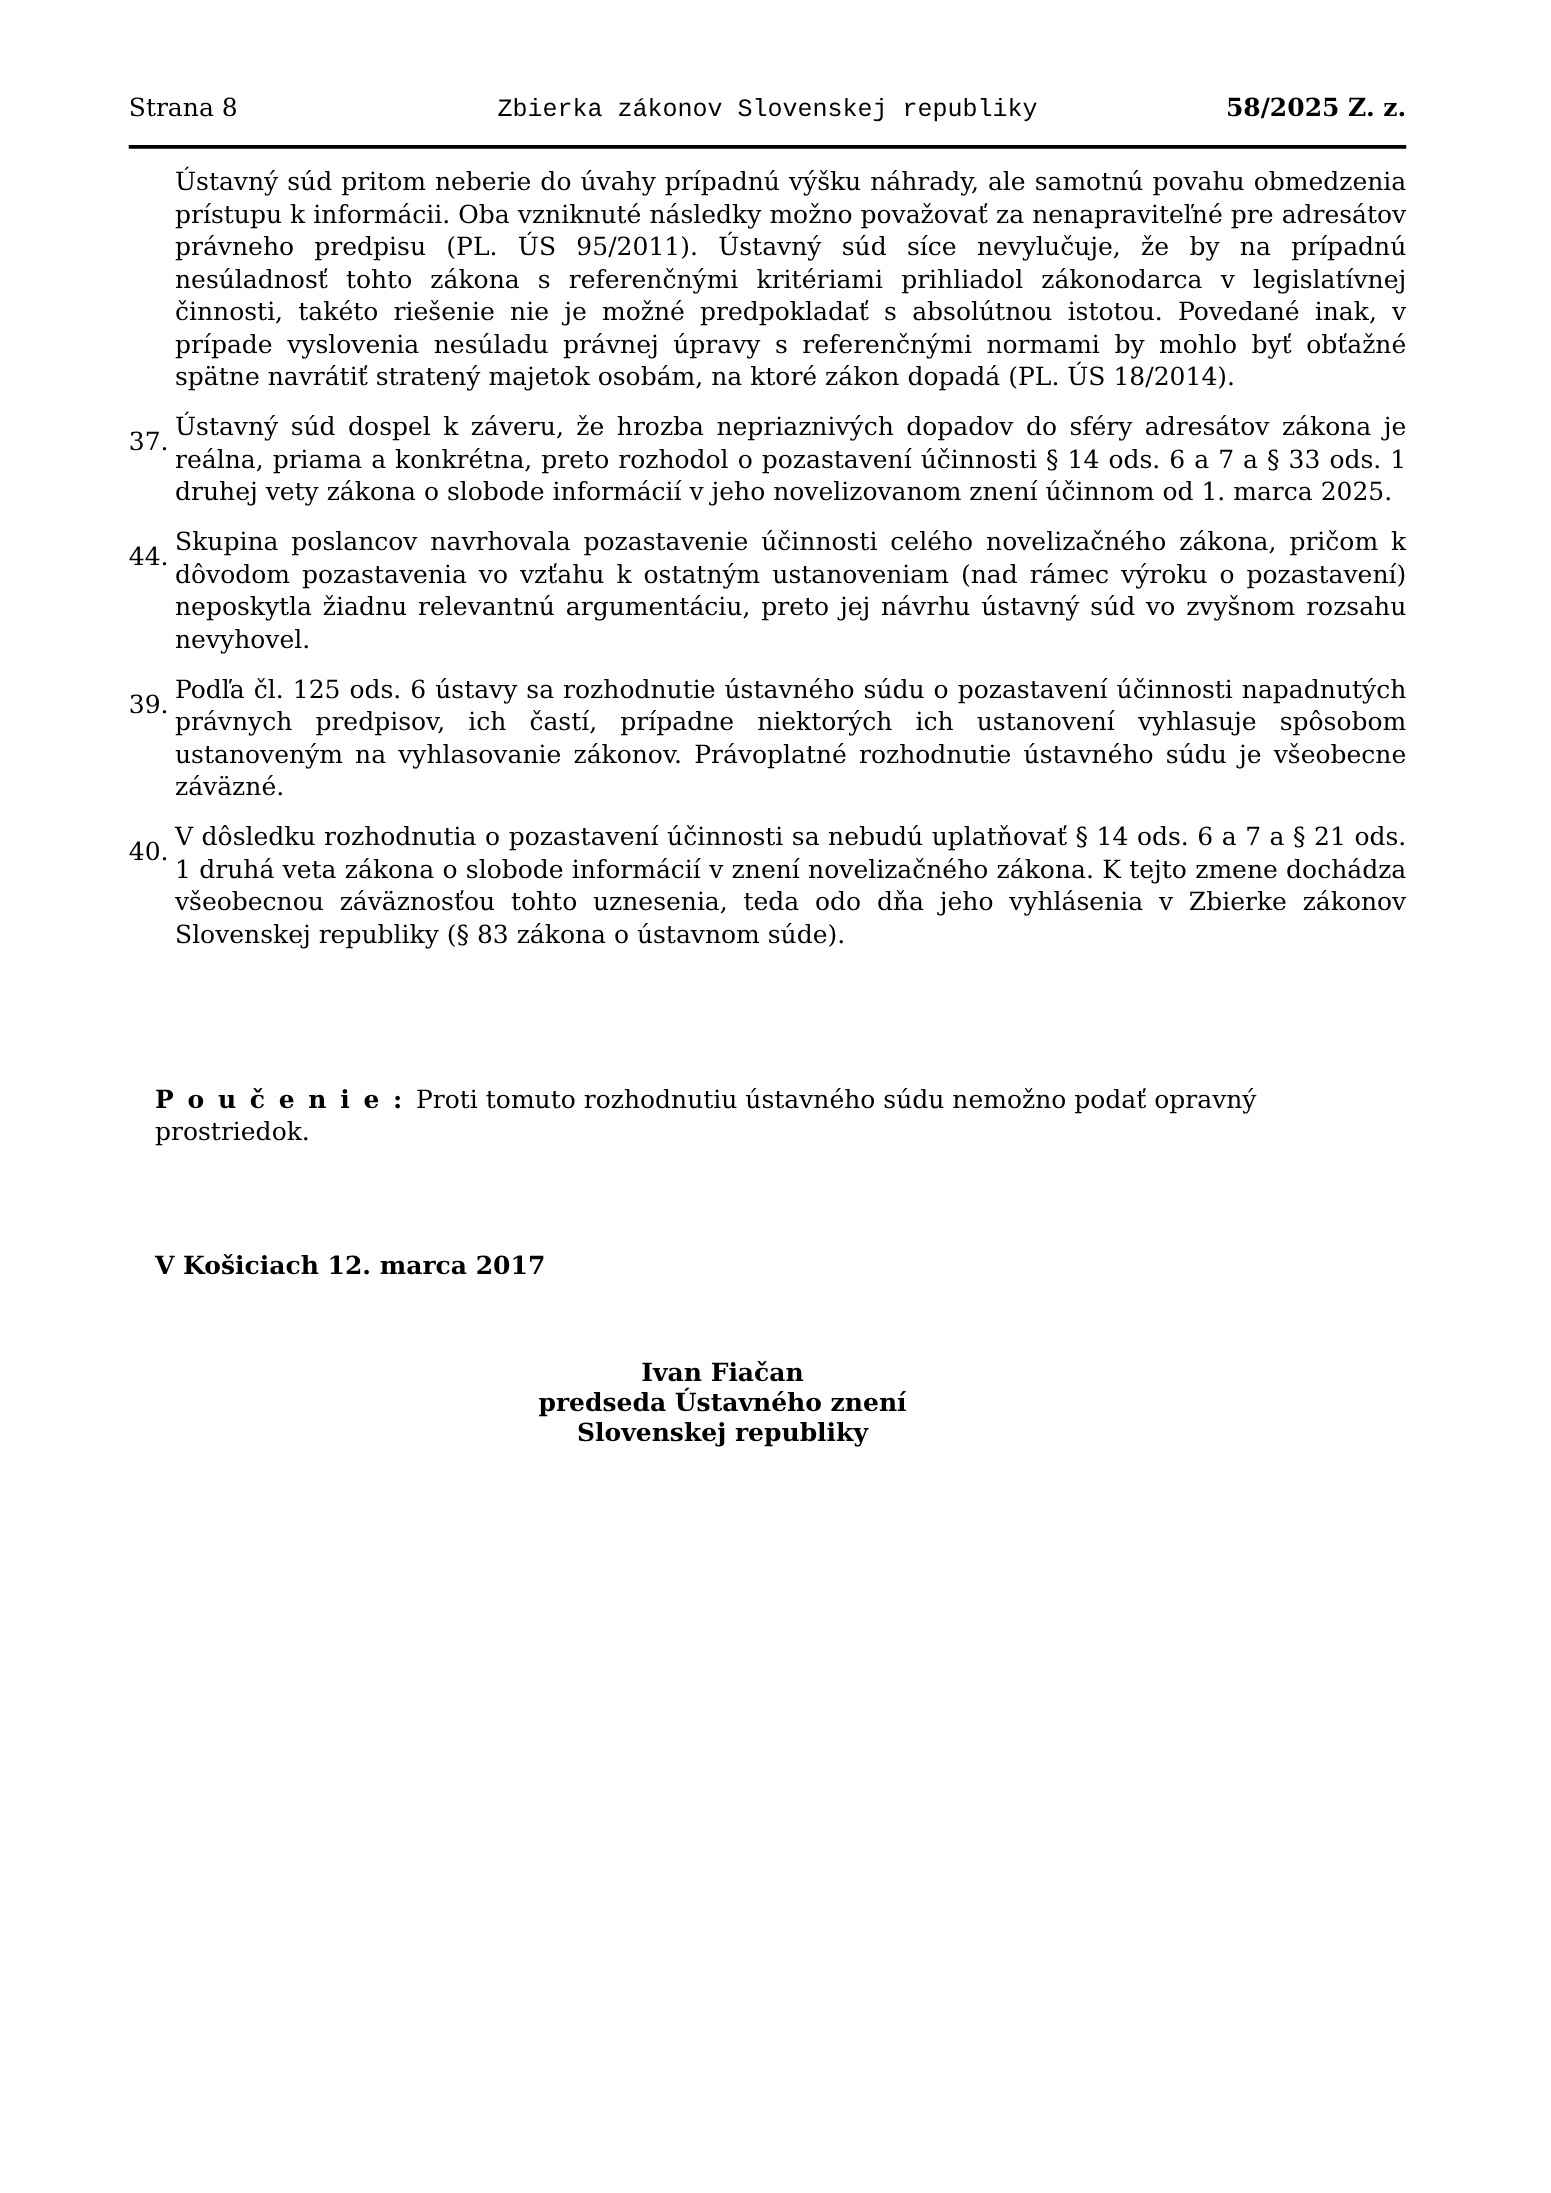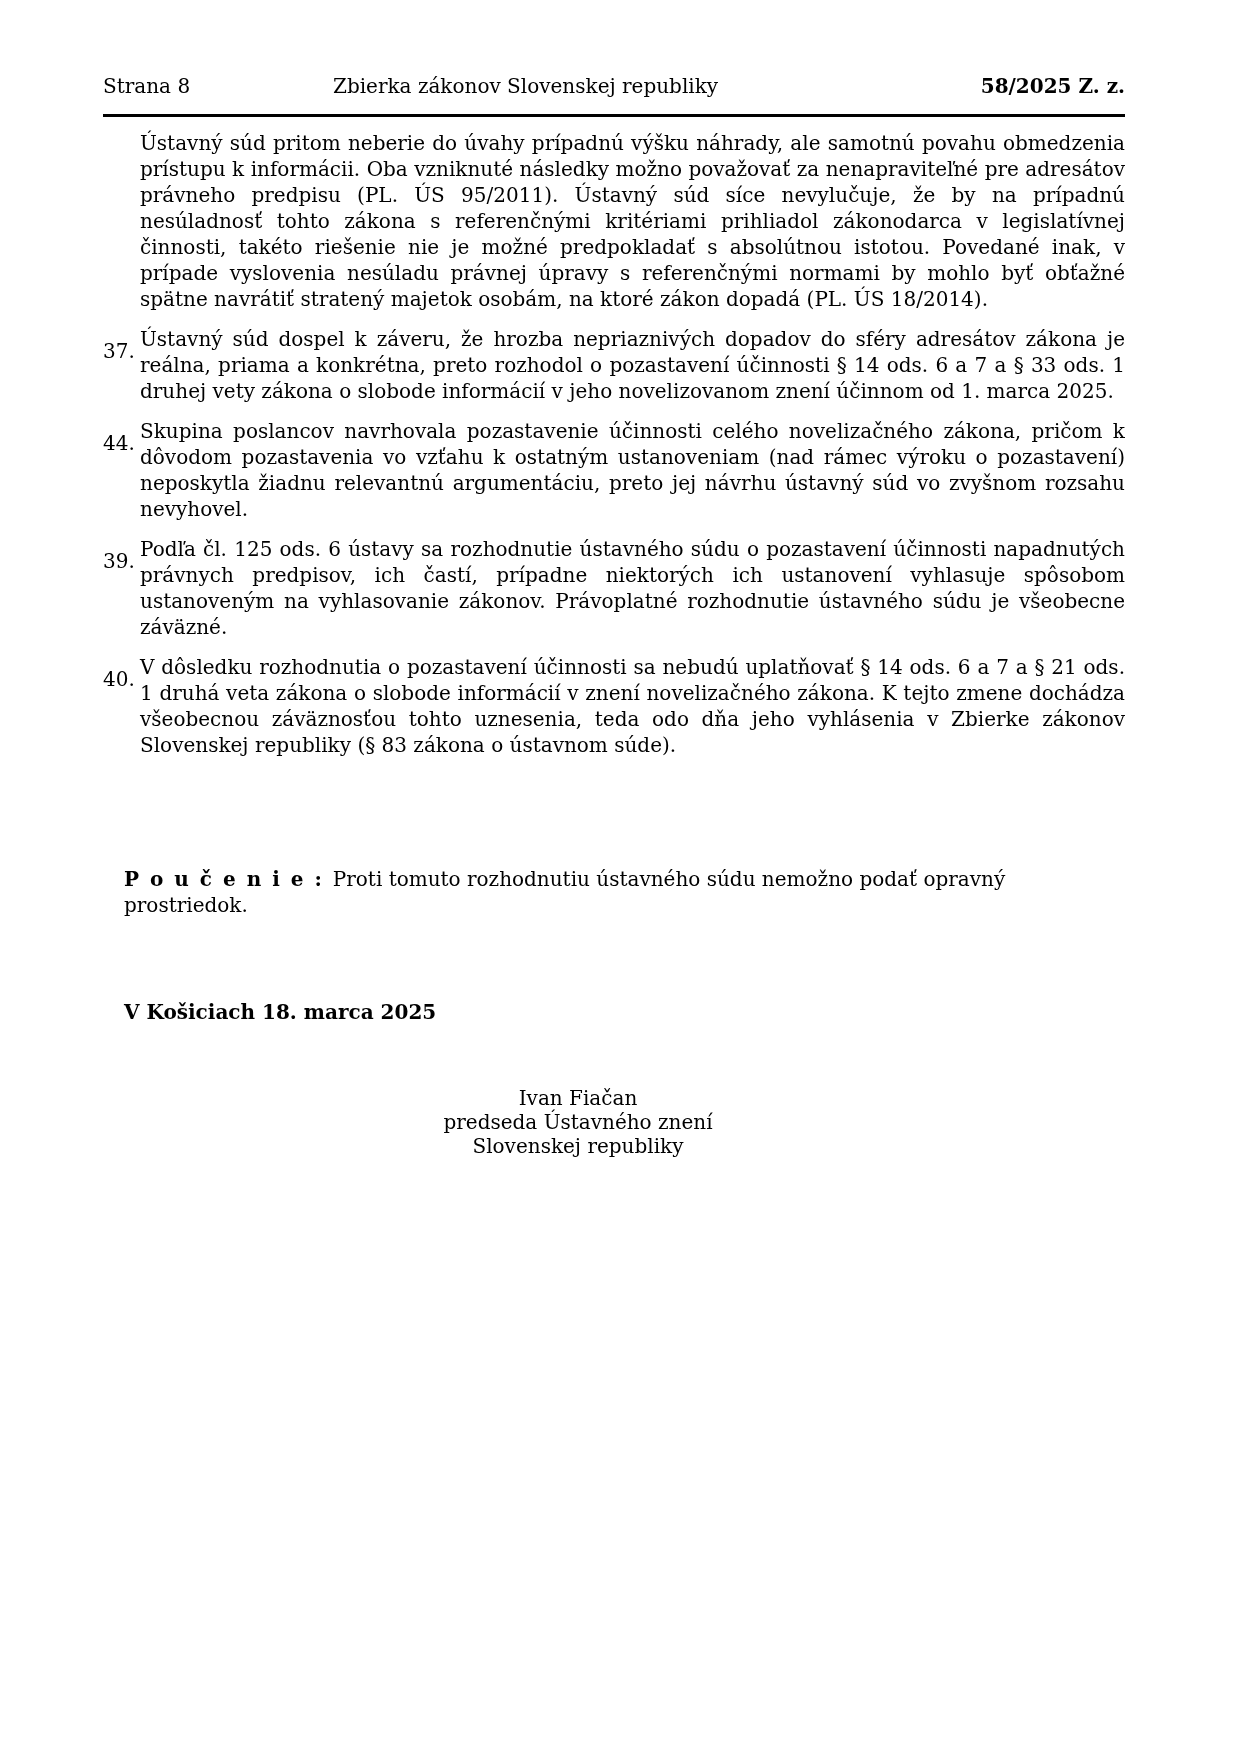--- a/index.html
+++ b/index.html
@@ -24,21 +24,21 @@
   }
   .page-header {
     display: flex;
     align-items: baseline;
     font-size: 20px;
     line-height: 23px;
     border-bottom: 3px solid #000000;
     padding-bottom: 16px;
   }
   .header-left  { width: 230px; text-align: left; }
-  .header-center{ flex: 1; text-align: left; }
+  .header-center{ flex: 1; text-align: center; font-family: Liberation Mono, monospace; }
   .header-right { width: 230px; text-align: right; font-weight: bold; }
 
   .doc-body {
     margin-top: 13px;
     font-size: 20px;
     line-height: 26px;
     text-align: justify;
   }
   .para {
     position: relative;
@@ -72,21 +72,21 @@
   .place-date {
     margin-top: 81px;
     padding-left: 21px;
     font-weight: bold;
     text-align: left;
   }
   .signature {
     margin-top: 61px;
     padding-right: 72px;
     text-align: center;
-    font-weight: normal;
+    font-weight: bold;
     line-height: 24px;
   }
 </style>
 </head>
 <body>
 
 <div class="page">
 
   <header class="page-header">
     <span class="header-left">Strana 8</span>
@@ -122,21 +122,21 @@
     </div>
 
   </main>
 
   <div class="bottom-section">
 
     <div class="notice">
       <span class="notice-label">P o u č e n i e :</span><span>Proti tomuto rozhodnutiu ústavného súdu nemožno podať opravný prostriedok.</span>
     </div>
 
-    <div class="place-date">V Košiciach 18. marca 2025</div>
+    <div class="place-date">V Košiciach 12. marca 2017</div>
 
     <div class="signature">
       <div>Ivan Fiačan</div>
       <div>predseda Ústavného znení</div>
       <div>Slovenskej republiky</div>
     </div>
 
   </div>
 
 </div>

